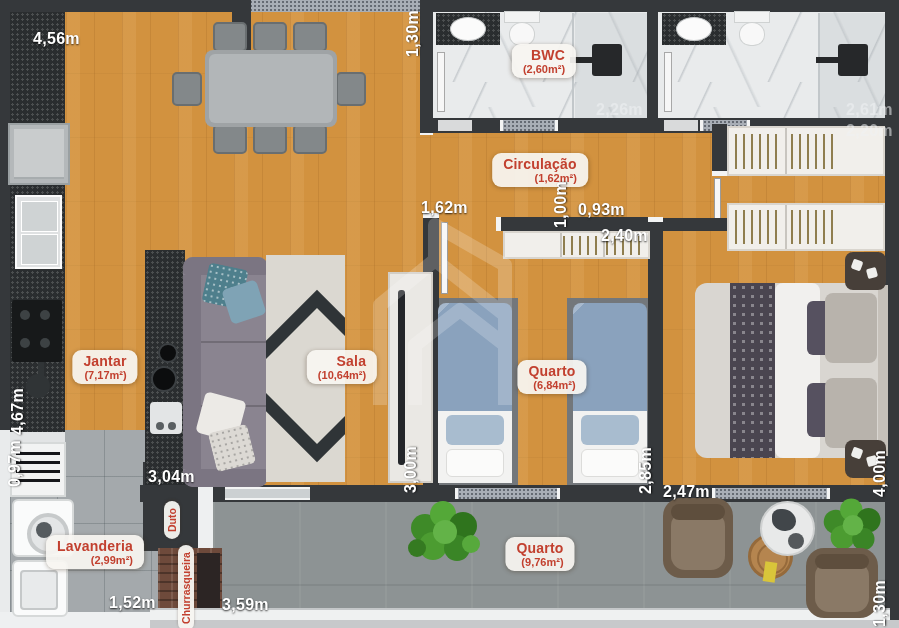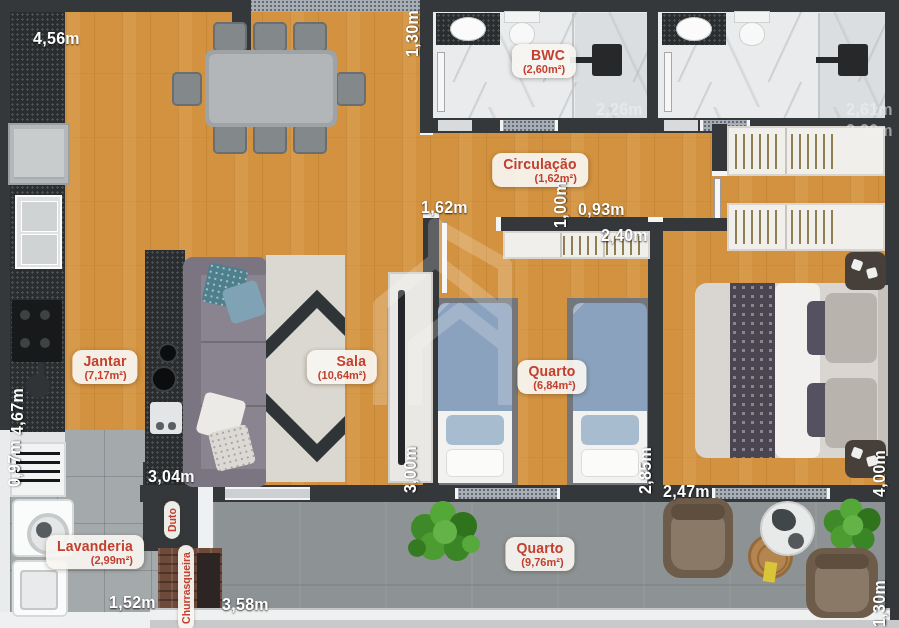--- a/index.html
+++ b/index.html
@@ -336,16 +336,16 @@
   <div class="dim" style="left:578px;top:201px">0,93m</div>
   <div class="dim" style="left:601px;top:227px">2,40m</div>
   <div class="dim v" style="left:9px;top:388px">4,67m</div>
   <div class="dim v" style="left:6px;top:440px">0,97m</div>
   <div class="dim" style="left:148px;top:468px">3,04m</div>
   <div class="dim v" style="left:402px;top:446px">3,00m</div>
   <div class="dim v" style="left:637px;top:447px">2,85m</div>
   <div class="dim" style="left:663px;top:483px">2,47m</div>
   <div class="dim v" style="left:871px;top:450px">4,00m</div>
   <div class="dim" style="left:109px;top:594px">1,52m</div>
-  <div class="dim" style="left:222px;top:596px">3,58m</div>
+  <div class="dim" style="left:222px;top:596px">3,59m</div>
   <div class="dim v" style="left:871px;top:580px">1,30m</div>
 
 </div>
 
 </body></html>

